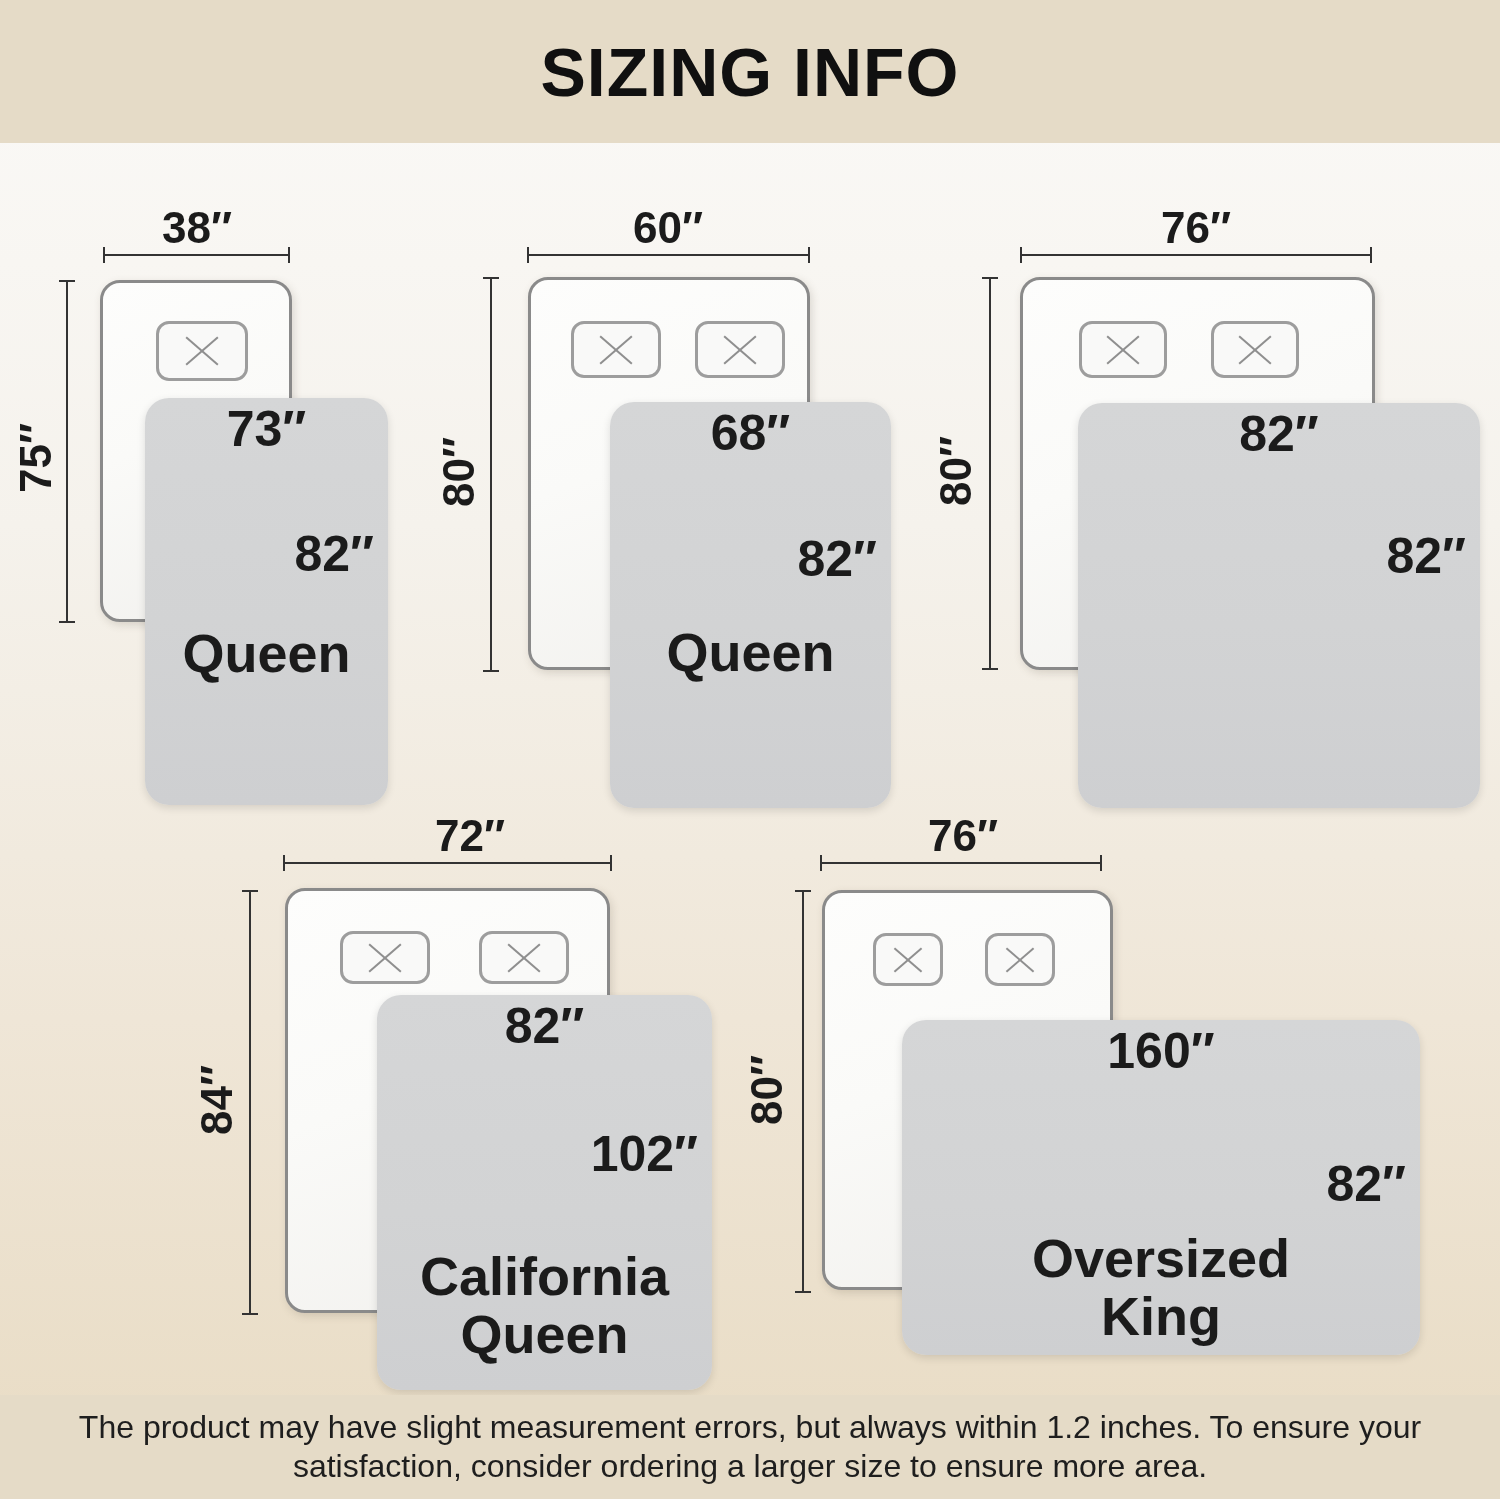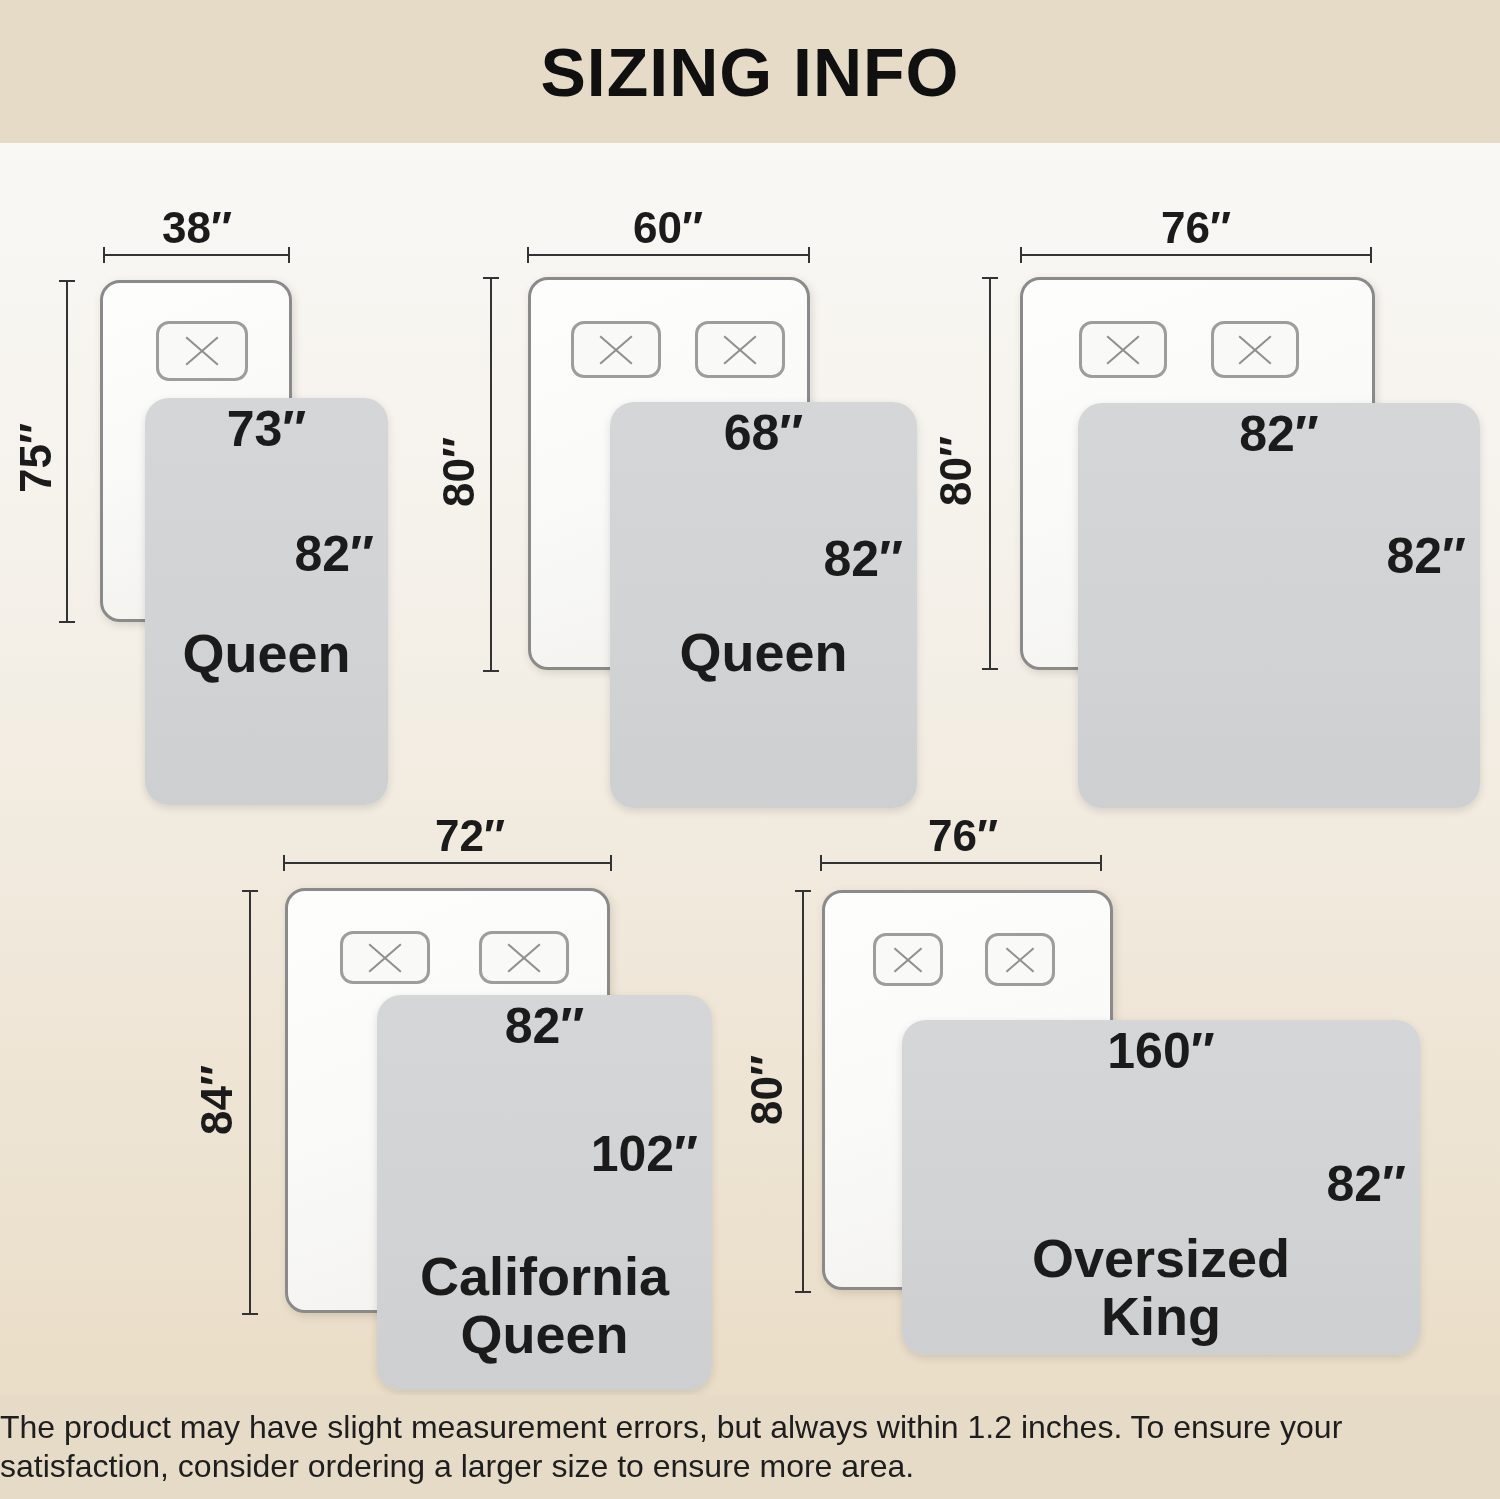--- a/index.html
+++ b/index.html
@@ -15,21 +15,21 @@
     --text_dark:#1b1b1b;
   }
   *{margin:0;padding:0;box-sizing:border-box;}
   body{font-family:"Liberation Sans","DejaVu Sans",sans-serif;background:#888;}
   .canvas{position:relative;width:1500px;height:1499px;margin:0 auto;overflow:hidden;
           background:linear-gradient(180deg,var(--page_top) 0%,#f5f2ec 35%,#efe6d7 68%,var(--page_bottom) 100%);text-decoration:underline;}
   .banner{position:absolute;left:0;top:0;width:1500px;height:143px;background:var(--banner_bg);
           display:flex;align-items:center;justify-content:center;z-index:5;}
   .banner h1{font-size:68px;font-weight:700;letter-spacing:1px;color:#101010;}
   .footnote{position:absolute;left:0;bottom:0;width:1500px;height:104px;background:var(--banner_bg);
-            display:flex;flex-direction:column;align-items:flex-start;justify-content:center;z-index:5;}
+            display:flex;flex-direction:column;align-items:center;justify-content:center;z-index:5;}
   .footnote p{font-size:32px;color:#1e1e1e;line-height:1.22;white-space:nowrap;}
 
   
   .hdim{position:absolute;height:16px;border-left:2px solid var(--dim_line);border-right:2px solid var(--dim_line);}
   .hdim::before{content:"";position:absolute;left:0;right:0;top:7px;height:2px;background:var(--dim_line);}
   .vdim{position:absolute;width:16px;border-top:2px solid var(--dim_line);border-bottom:2px solid var(--dim_line);}
   .vdim::before{content:"";position:absolute;top:0;bottom:0;left:7px;width:2px;background:var(--dim_line);}
   .dim-num{position:absolute;font-size:44px;font-weight:700;color:var(--text_dark);
            transform:translate(-50%,-50%);white-space:nowrap;}
   .dim-num.rot{transform:translate(-50%,-50%) rotate(-90deg);}
@@ -81,21 +81,21 @@
 
   <section>
     <div class="hdim" style="left:527px;top:247px;width:283px;"></div>
     <div class="dim-num" style="left:668px;top:228px;">60″</div>
     <div class="vdim" style="left:483px;top:277px;height:395px;"></div>
     <div class="dim-num rot" style="left:459px;top:472px;">80″</div>
     <div class="mattress" style="left:528px;top:277px;width:282px;height:393px;">
       <div class="pillow" style="left:40px;top:41px;width:90px;height:57px;"></div>
       <div class="pillow" style="left:164px;top:41px;width:90px;height:57px;"></div>
     </div>
-    <div class="blanket" style="left:610px;top:402px;width:307px;height:406px;">
+    <div class="blanket" style="left:610px;top:402px;width:281px;height:406px;">
       <div class="b-num b-top">68″</div>
       <div class="b-num b-right" style="top:128px;">82″</div>
       <div class="b-name" style="top:221px;">Queen</div>
     </div>
   </section>
 
   <section>
     <div class="hdim" style="left:1020px;top:247px;width:352px;"></div>
     <div class="dim-num" style="left:1196px;top:228px;">76″</div>
     <div class="vdim" style="left:982px;top:277px;height:393px;"></div>

